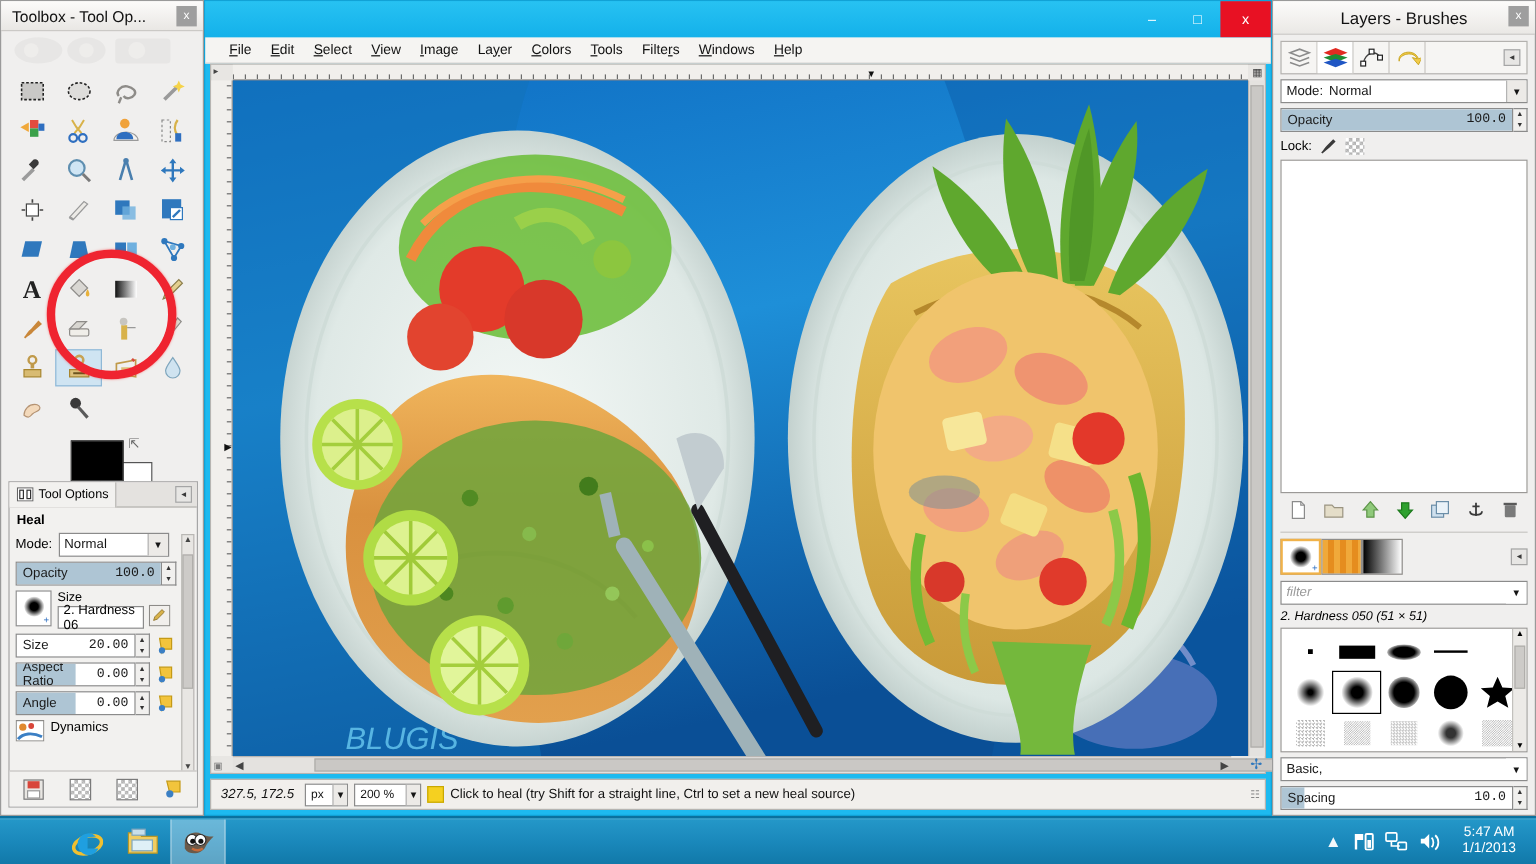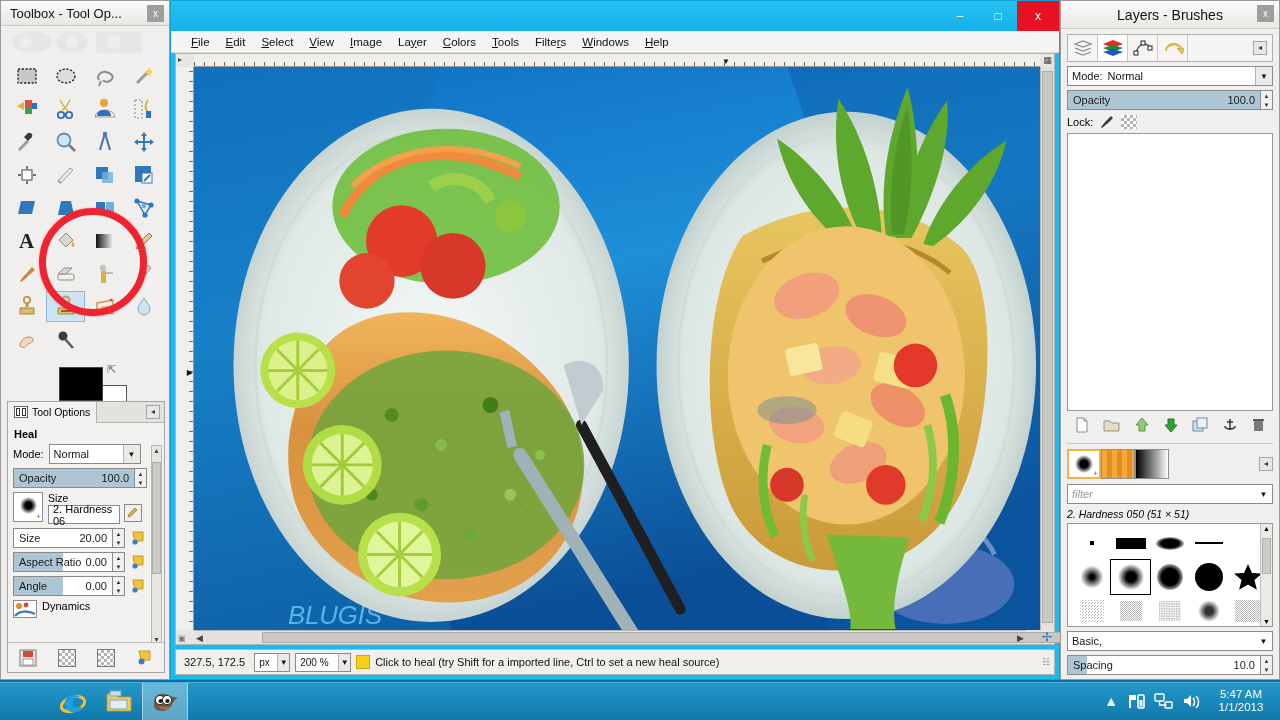--- a/index.html
+++ b/index.html
@@ -36,21 +36,21 @@
     width:14px; height:14px; border:1px solid #a5a5a5; background:#e7e6e4;
     font-size:8px; line-height:12px; text-align:center; color:#3a3a3a;
   }
 
   .slider {
     position:relative; height:20px; border:1px solid #8b8b8b; background:#ffffff;
     display:flex; align-items:center; overflow:hidden;
   }
   .slider .fill { position:absolute; left:0; top:0; bottom:0; background:#aec5d4; }
   .slider .lbl { position:relative; padding-left:5px; font-size:11px; color:#1a1a1a; }
-  .slider .val { position:relative; margin-left:auto; padding-right:5px; font-size:11px; color:#1a1a1a; }
+  .slider .val { position:relative; margin-left:auto; padding-right:5px; font-size:11px; color:#1a1a1a;font-family:Liberation Mono, monospace; }
   .spin {
     width:12px; height:20px; border:1px solid #8b8b8b; border-left:none; background:#f1f0ee;
     display:flex; flex-direction:column; align-items:center; justify-content:space-around; font-size:6px; color:#333;
   }
   .combo {
     height:20px; border:1px solid #8b8b8b; background:#fff; display:flex; align-items:center;
     padding-left:4px; font-size:11px; color:#151515;
   }
   .combo .arrow { margin-left:auto; width:17px; height:100%; background:#eceae7; border-left:1px solid #b4b4b4;
     display:flex; align-items:center; justify-content:center; font-size:8px; }
@@ -122,21 +122,21 @@
         color:rgba(255,255,255,.62); letter-spacing:-2px; font-family:"Liberation Sans",sans-serif; line-height:96px; }
 
   #hscroll { position:absolute; left:18px; right:28px; bottom:0; height:14px; background:#e4e2df; border-top:1px solid #b8b6b3; }
   #hscroll .th { position:absolute; left:68px; width:1040px; top:1px; bottom:1px; background:#cac8c5; border:1px solid #aeaca9; }
   #vscroll { position:absolute; right:0; top:13px; bottom:14px; width:14px; background:#e4e2df; border-left:1px solid #b8b6b3; }
   #vscroll .th { position:absolute; top:4px; height:552px; left:1px; right:1px; background:#cac8c5; border:1px solid #aeaca9; }
   .navarrow { position:absolute; font-size:9px; color:#444; }
 
   #statusbar { position:absolute; left:4px; right:4px; bottom:4px; height:26px; background:#f1efec;
                border:1px solid #b6b4b1; display:flex; align-items:center; padding:0 4px; gap:5px; }
-  #coords { font-size:11px; color:#111; padding:0 4px; }
+  #coords { font-size:11px; color:#111; padding:0 4px;font-style:italic; }
   #sb-msg { font-size:11px; color:#111; }
   #sb-swatch { width:14px; height:14px; background:#f5d020; border:1px solid #c9a800; }
 
   
   #dock { position:absolute; left:1060px; top:0; width:220px; height:680px; background:#f0efee; border-left:1px solid #9b9b9b; }
   #dk-title { height:28px; background:linear-gradient(180deg,#fcfbfa,#eae8e5); display:flex; align-items:center;
               justify-content:center; font-size:14px; color:#111; position:relative; border-bottom:1px solid #cbc9c6; }
   #dk-tabs { height:28px; margin:5px 6px 0 6px; border:1px solid #b3b1ae; background:#f6f5f3; display:flex; align-items:center; position:relative; }
   .dtab { width:30px; height:26px; display:flex; align-items:center; justify-content:center; border-right:1px solid #c9c7c4; }
   .dtab.act { background:#fff; }
@@ -858,21 +858,21 @@
     <span id="coords">327.5, 172.5</span>
     <div class="combo" style="width:36px;height:19px;font-size:10px">
       <span>px</span>
       <span class="arrow" style="width:12px">▼</span>
     </div>
     <div class="combo" style="width:56px;height:19px;font-size:10px;justify-content:flex-end">
       <span>200 %</span>
       <span class="arrow" style="width:12px">▼</span>
     </div>
     <div id="sb-swatch"></div>
-    <span id="sb-msg">Click to heal (try Shift for a imported line, Ctrl to set a new heal source)</span>
+    <span id="sb-msg">Click to heal (try Shift for a straight line, Ctrl to set a new heal source)</span>
     <span style="margin-left:auto;font-size:9px;color:#888">☷</span>
   </div>
 </div>
 
 <div id="dock" class="panel">
   <div id="dk-title">
     <span>Layers - Brushes</span>
     <div class="xbtn">x</div>
   </div>
 

